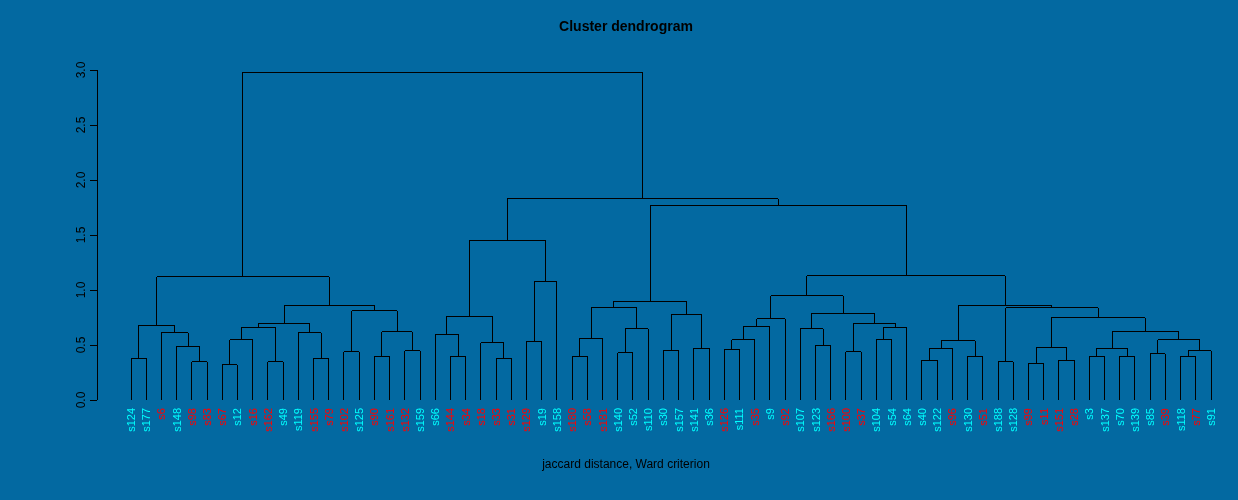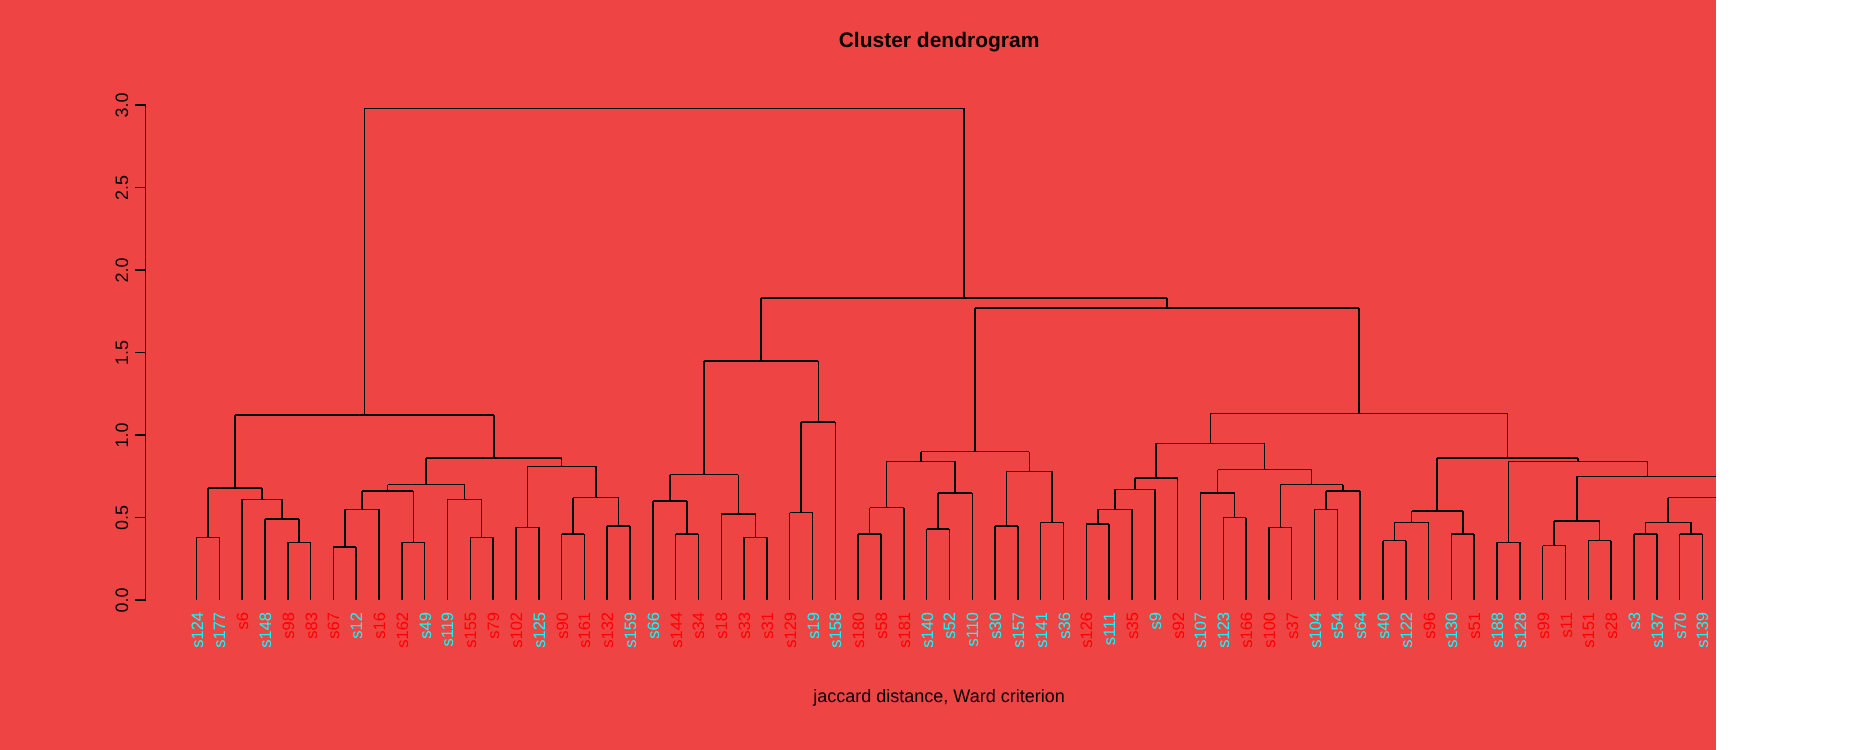--- a/index.html
+++ b/index.html
@@ -1,16 +1,16 @@
 <!DOCTYPE html>
 <html><head>
 <meta charset="utf-8">
 <style>
   html,body{margin:0;padding:0;background:#ffffff;}
-  #screen{position:relative;width:1144px;height:500px;background:#ef4444;overflow:hidden;
+  #screen{position:relative;width:1238px;height:500px;background:#0369a1;overflow:hidden;
           font-family:"Liberation Sans", sans-serif;}
   svg text{font-family:"Liberation Sans", sans-serif;}
   .chart-title{font-size:14px;font-weight:bold;fill:#000000;}
   .caption{font-size:12px;fill:#000000;}
   .ticklab{font-size:12px;fill:#000000;}
 </style>
 </head>
 <body>
 
 <div id="screen">

